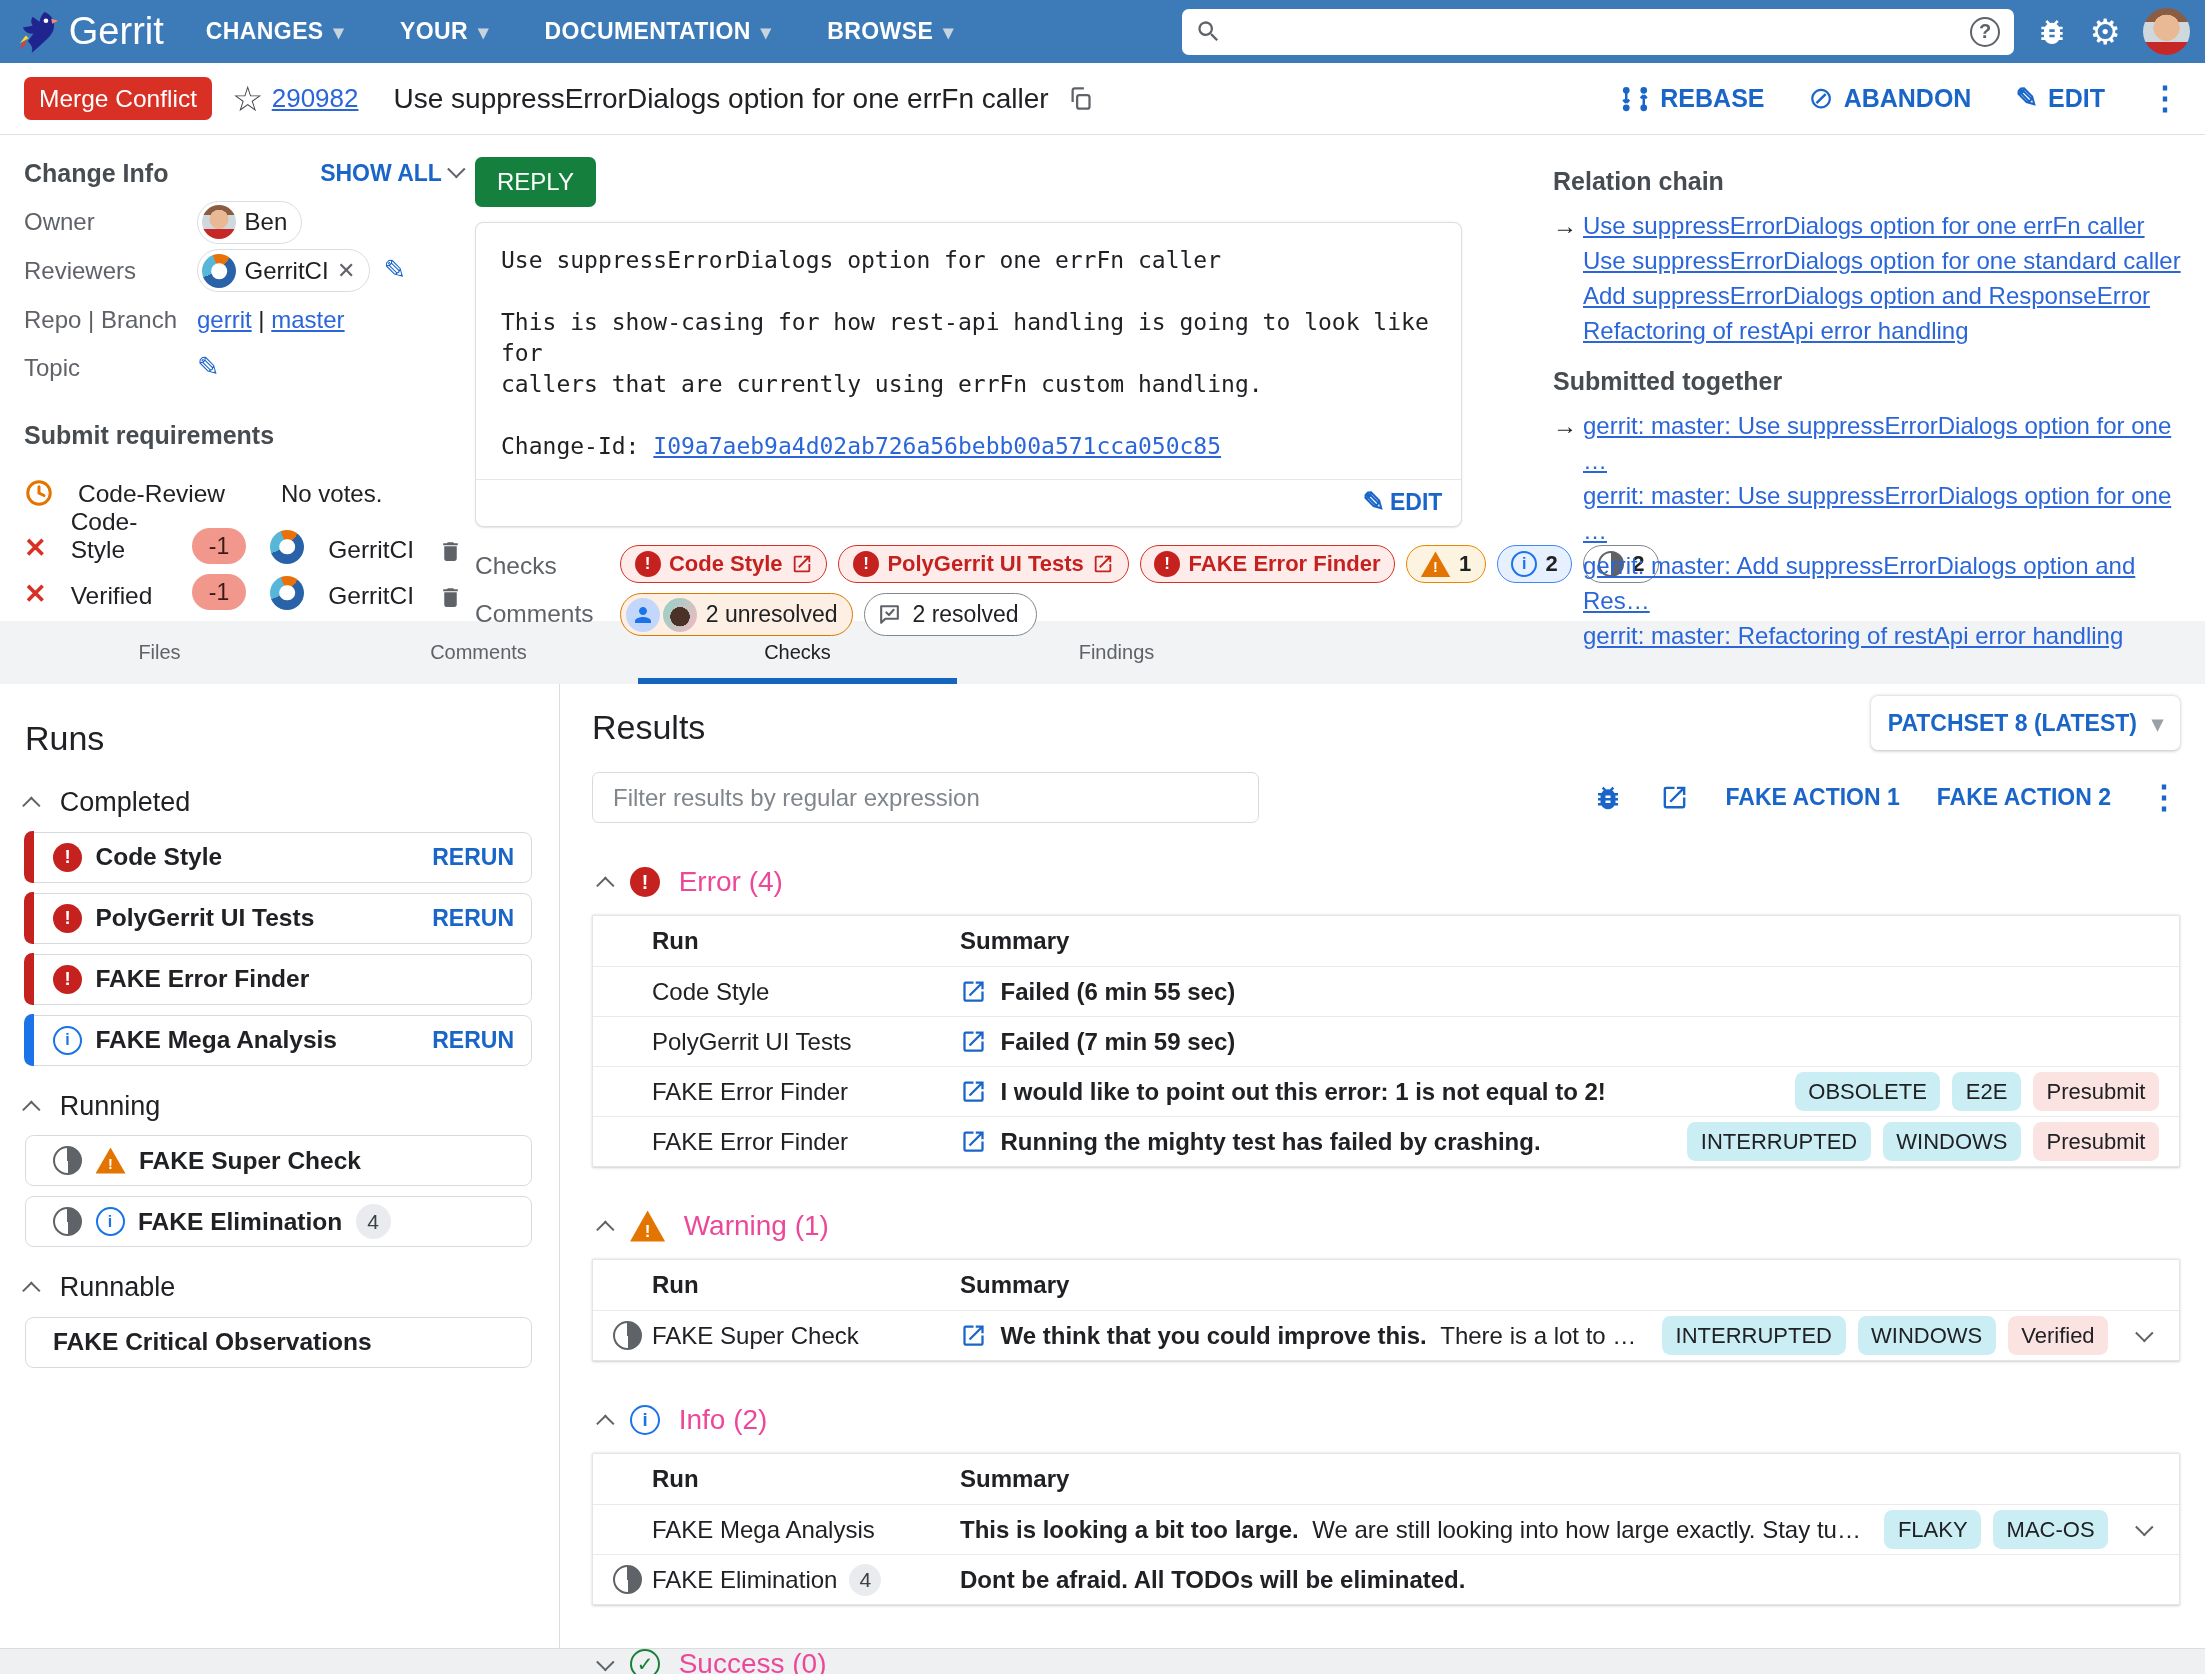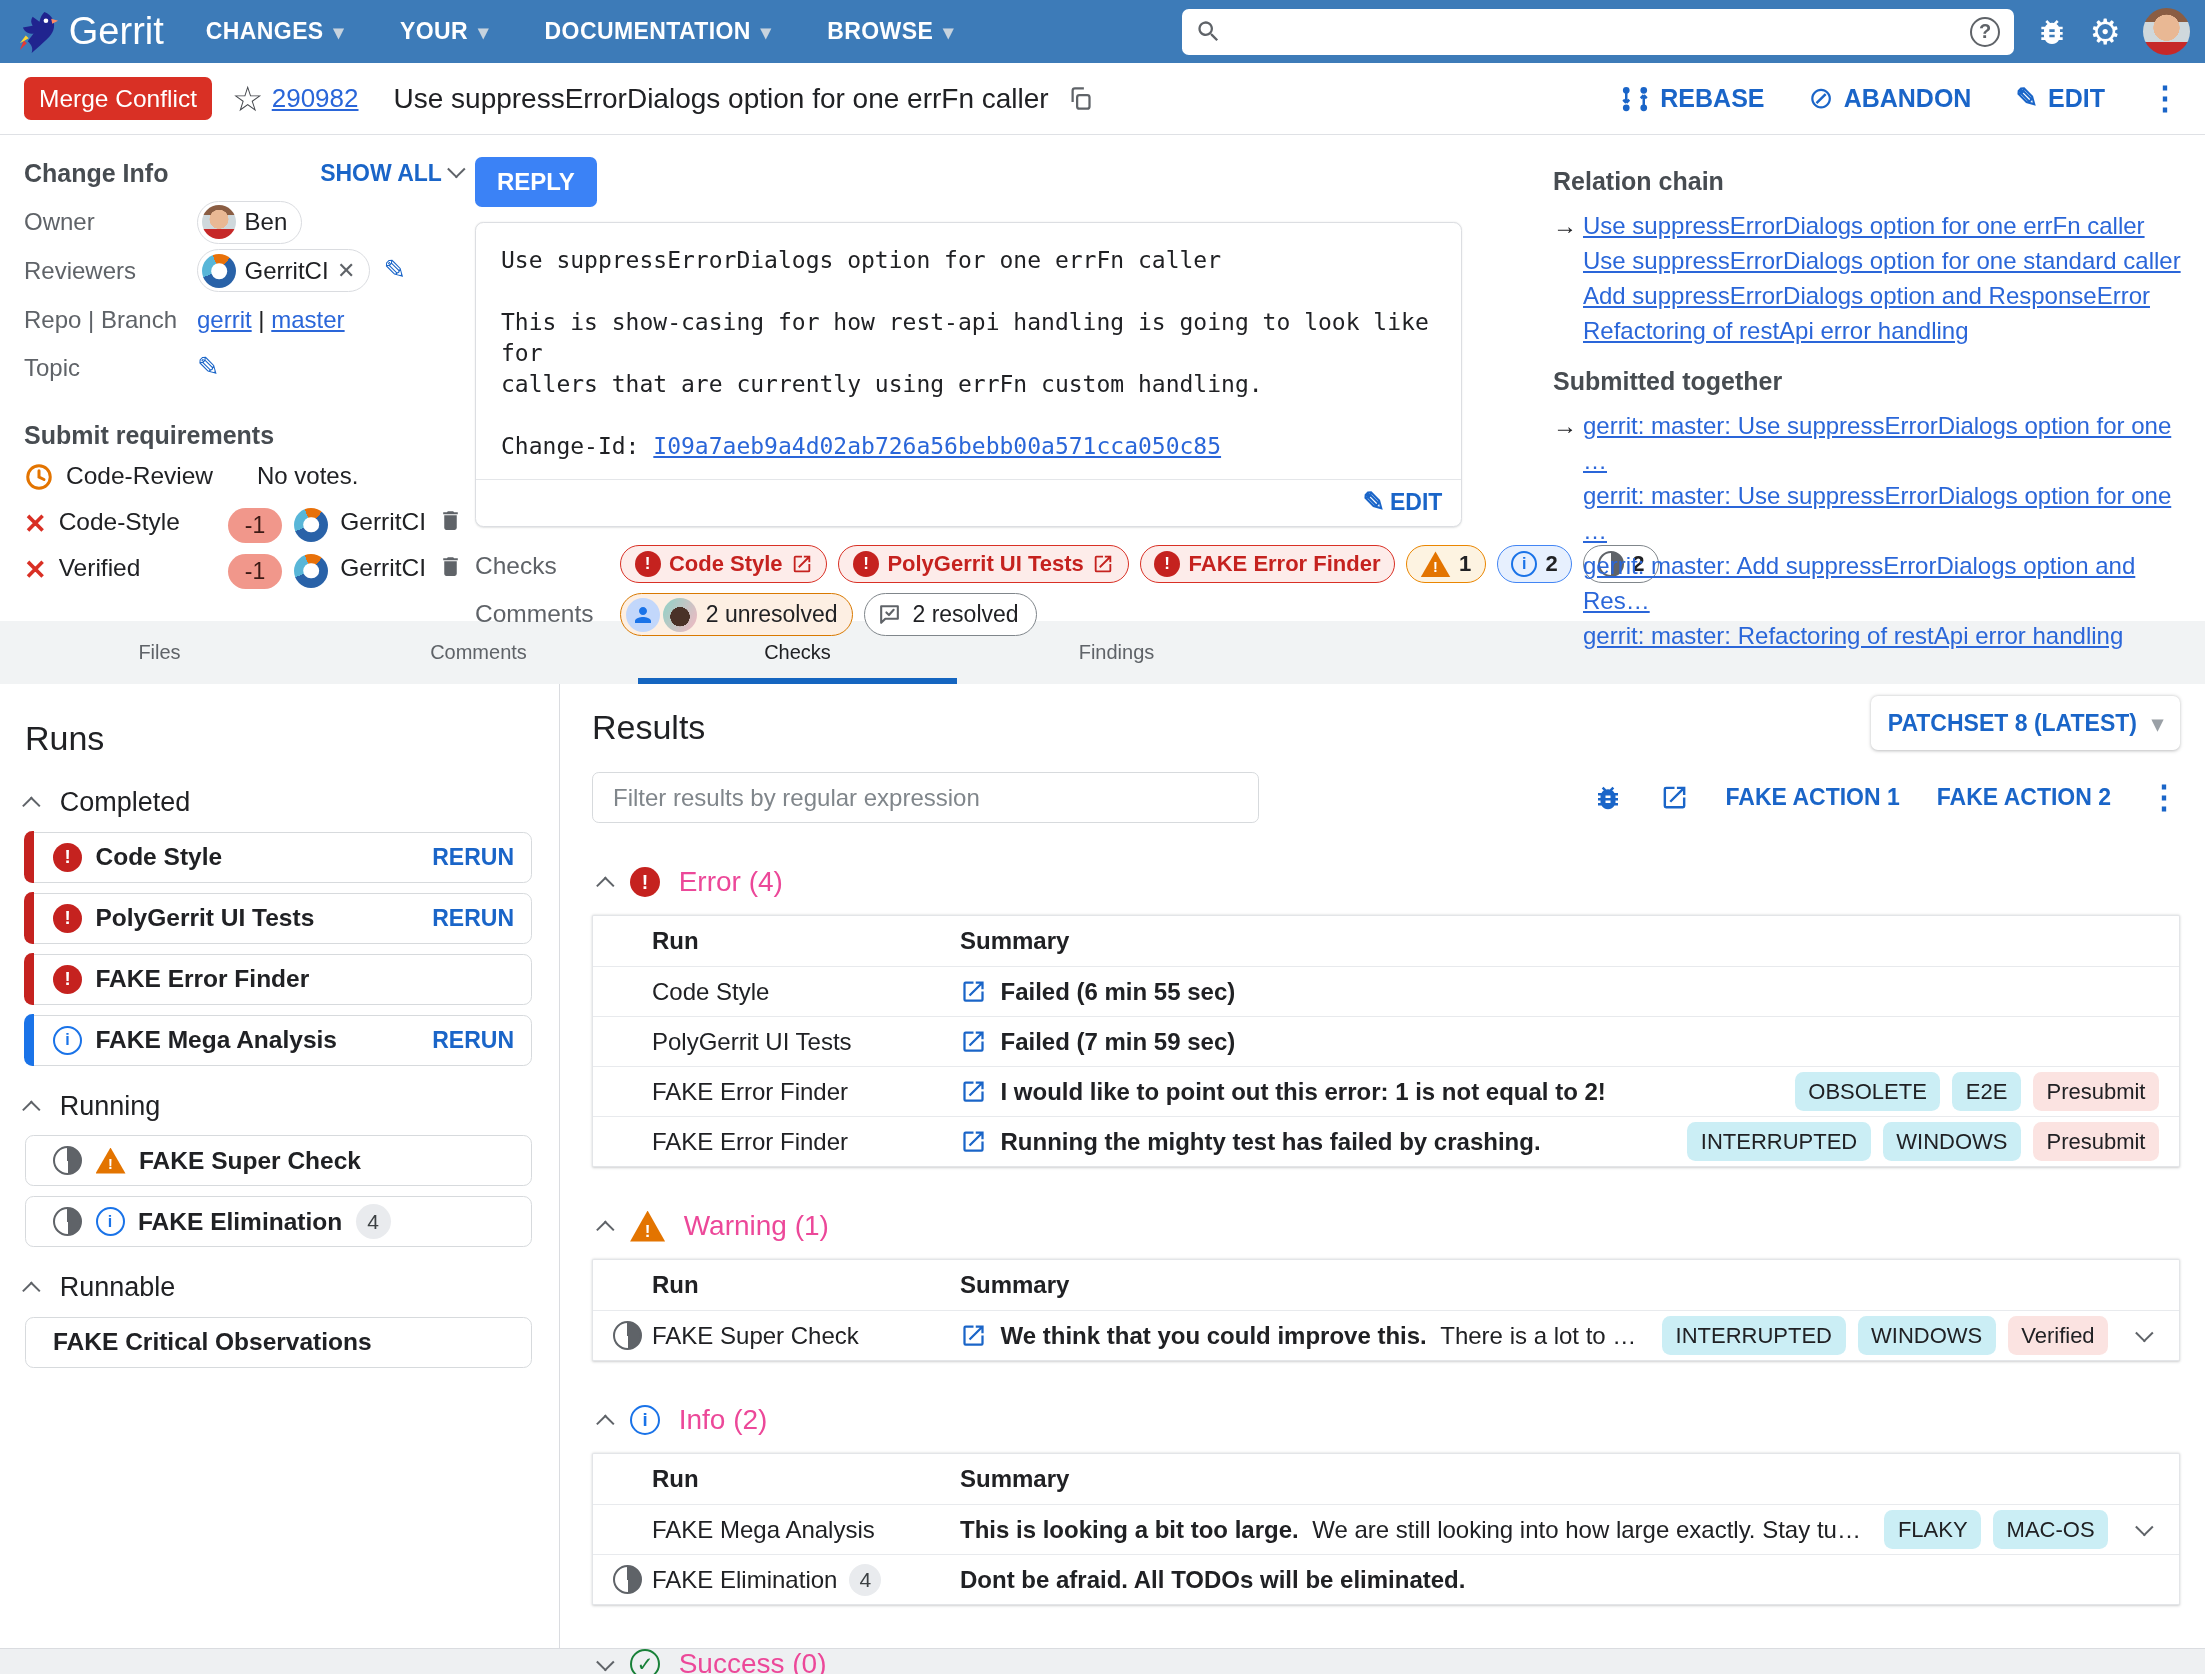--- a/index.html
+++ b/index.html
@@ -54,31 +54,31 @@
   .mini-av{width:34px;height:34px;border-radius:50%;
     background:radial-gradient(circle at 50% 42%,#e9b894 0 36%,rgba(0,0,0,0) 37%),
                linear-gradient(180deg,#8a5d43 0 30%,#cfd8dc 30% 72%,#c62828 72% 100%);}
   .gci{width:34px;height:34px;border-radius:50%;position:relative;flex:none;
     background:conic-gradient(from 140deg,#2962a8 0 30%,#58b6d8 30% 55%,#e8710a 55% 72%,#2962a8 72% 100%);}
   .gci::before{content:"";position:absolute;left:50%;top:50%;width:46%;height:46%;transform:translate(-50%,-50%);background:#fff;border-radius:50%}
   .xmark{color:#5f6368;font-size:22px;cursor:pointer}
   .xmark::before{content:"✕"}
   .edit-pencil{color:#1a65c8;margin-left:13.5px;cursor:pointer}
   .link{color:#2a66d9;text-decoration:underline;cursor:pointer}
-  .req-row{display:flex;align-items:flex-start;gap:12px;min-height:46px}
+  .req-row{display:flex;align-items:flex-end;gap:24px;min-height:46px}
   .req-name{font-size:24.5px;width:179px}
   .x-red{color:#d93025;font-size:27px;font-weight:bold}
   .x-red::before{content:"✕"}
   .vote-pill{background:#f1978b;border-radius:20px;padding:4.2px 17px;font-size:23px;color:#3c1a15}
   .req-by{font-size:24.5px}
   .trash{color:#5f6368;display:inline-flex;cursor:pointer}
   .ico-clock{width:30px;height:30px;display:inline-flex}
 
   
-  .reply-btn{display:inline-flex;background:#3b82f6;color:#fff;font-weight:bold;font-size:24px;padding:11px 22px;border-radius:6.8px;cursor:pointer;margin-top:6.8px}
+  .reply-btn{display:inline-flex;background:#15803d;color:#fff;font-weight:normal;font-size:24px;padding:11px 22px;border-radius:6.8px;cursor:pointer;margin-top:6.8px}
   .commit-card{margin-top:15px;border:0.8px solid #dcdee2;border-radius:8.4px;background:#fff;width:987px;box-shadow:0 0.8px 1.7px rgba(60,64,67,.15)}
   .commit-body{padding:22px 25px 17px 25px;font-family:"DejaVu Sans Mono",monospace;font-size:23px;line-height:31px;color:#202124}
   .cm-blank{height:31px}
   .commit-footer{border-top:0.8px solid #e4e6e9;height:47px;display:flex;align-items:center;justify-content:flex-end;padding-right:18.6px}
   .edit-link{color:#1a65c8;font-size:23px;font-weight:bold;display:flex;align-items:center;gap:5px;cursor:pointer}
   .statusline{display:flex;align-items:flex-start;margin-top:18.6px}
   .statusline + .statusline{margin-top:10px}
   .status-label{width:145px;color:#5f6368;font-size:24.5px;padding-top:6.8px;flex:none}
   .chips{display:flex;gap:11px;align-items:center;white-space:nowrap}
   .check-chip{display:inline-flex;align-items:center;gap:8.4px;border:1.7px solid #d93025;background:#fdecea;color:#c5221f;border-radius:24px;padding:5px 13.5px;font-weight:bold;font-size:22px;cursor:pointer}

